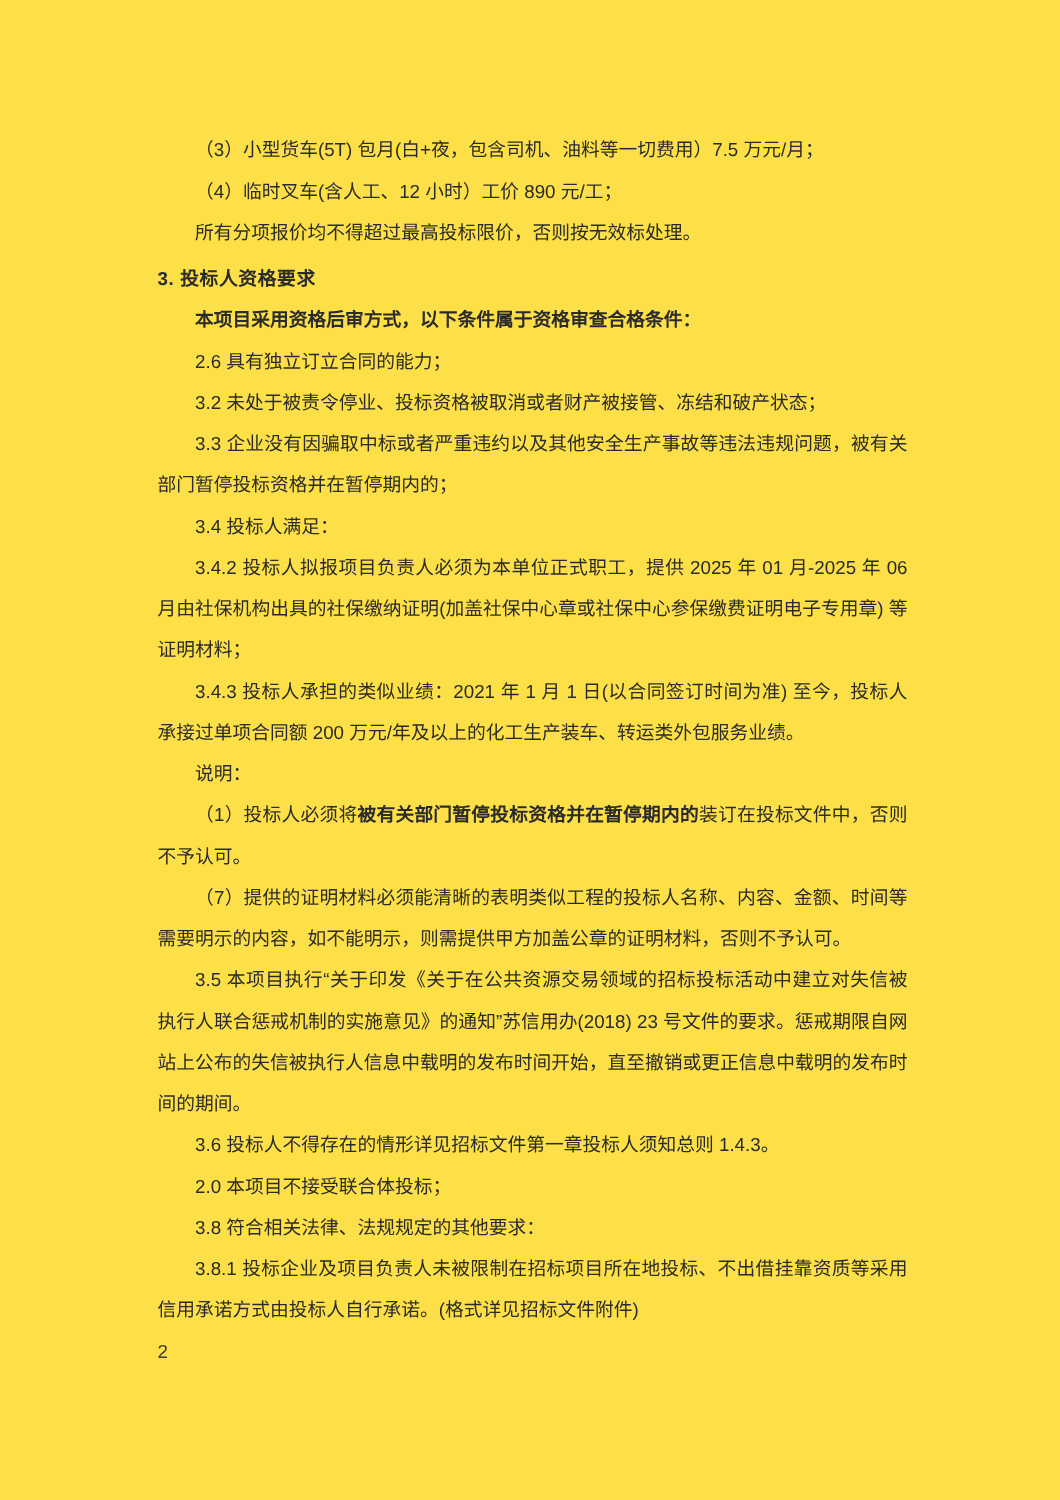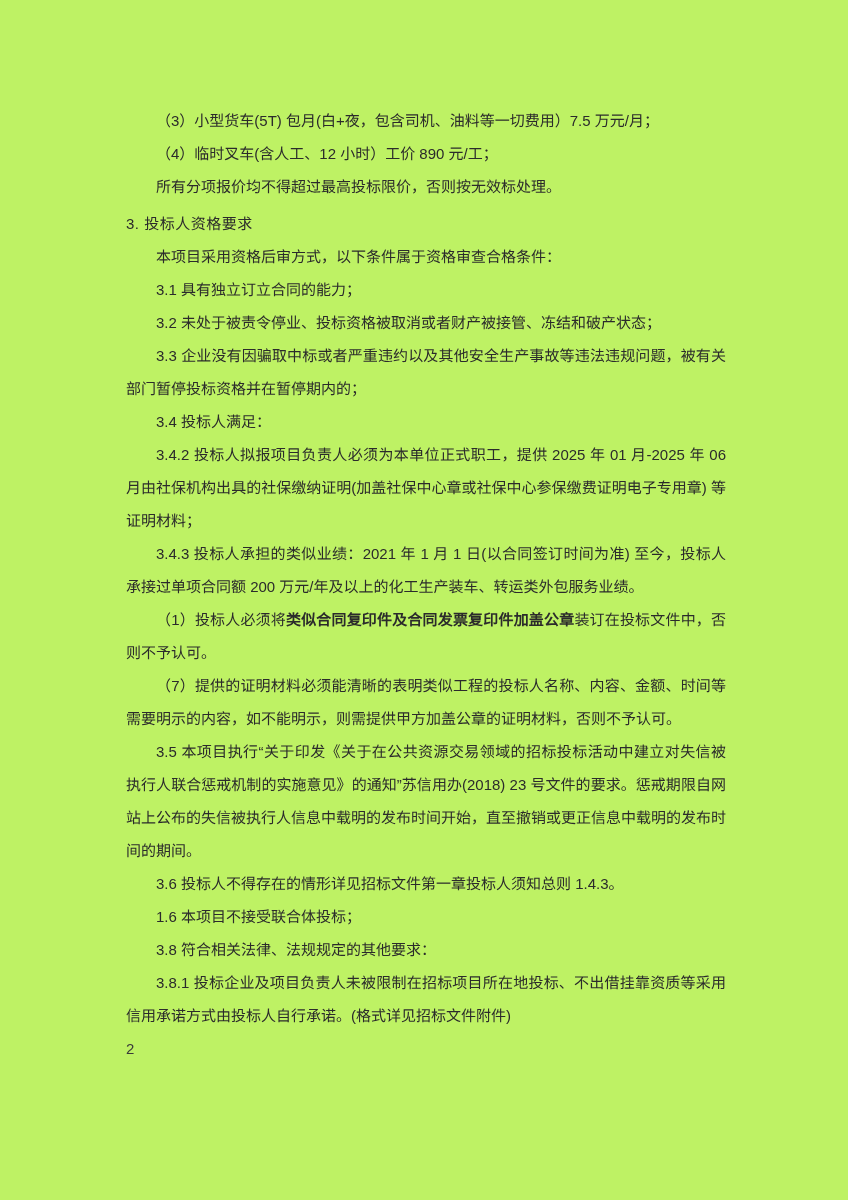--- a/index.html
+++ b/index.html
@@ -5,40 +5,40 @@
   html, body {
     margin: 0;
     padding: 0;
     background: #ffffff;
   }
   .page {
     position: relative;
     width: 848px;
     height: 1200px;
     margin: 0 auto;
-    background: #bef264;
+    background: #fde047;
     box-sizing: border-box;
     padding: 104px 122px 0 126px;
     color: #2b2b2b;
     font-family: "Liberation Sans", "DejaVu Sans", sans-serif;
     font-size: 15px;
     line-height: 33px;
     overflow: hidden;
   }
   .page p {
     margin: 0;
     text-align: justify;
   }
   .indent { text-indent: 2em; }
   .heading {
-    font-weight: 400;
+    font-weight: 700;
     margin-top: 4px !important;
     letter-spacing: 0.5px;
   }
-  .bold { font-weight: 400; }
+  .bold { font-weight: 700; }
   b { font-weight: 700; }
   .footer {
     margin-top: 12px;
     text-align: center;
     text-indent: 0;
     color: #3a3a3a;
   }
 </style>
 </head>
 <body>
@@ -49,43 +49,44 @@
 
   <p class="indent"><span>（4）临时叉车(含人工、12 小时）工价 890 元/工；</span></p>
 
 
   <p class="indent"><span>所有分项报价均不得超过最高投标限价，否则按无效标处理。</span></p>
 
   <p class="heading"><span>3. 投标人资格要求</span></p>
 
   <p class="indent bold"><span>本项目采用资格后审方式，以下条件属于资格审查合格条件：</span></p>
 
-  <p class="indent"><span>3.1 具有独立订立合同的能力；</span></p>
+  <p class="indent"><span>2.6 具有独立订立合同的能力；</span></p>
 
   <p class="indent"><span>3.2 未处于被责令停业、投标资格被取消或者财产被接管、冻结和破产状态；</span></p>
 
   <p class="indent"><span>3.3 企业没有因骗取中标或者严重违约以及其他安全生产事故等违法违规问题，被有关部门暂停投标资格并在暂停期内的；</span></p>
 
   <p class="indent"><span>3.4 投标人满足：</span></p>
 
 
   <p class="indent"><span>3.4.2 投标人拟报项目负责人必须为本单位正式职工，提供 2025 年 01 月-2025 年 06 月由社保机构出具的社保缴纳证明(加盖社保中心章或社保中心参保缴费证明电子专用章) 等证明材料；</span></p>
 
   <p class="indent"><span>3.4.3 投标人承担的类似业绩：2021 年 1 月 1 日(以合同签订时间为准) 至今，投标人承接过单项合同额 200 万元/年及以上的化工生产装车、转运类外包服务业绩。</span></p>
 
+  <p class="indent"><span>说明：</span></p>
 
-  <p class="indent"><span>（1）投标人必须将</span><b>类似合同复印件及合同发票复印件加盖公章</b><span>装订在投标文件中，否则不予认可。</span></p>
+  <p class="indent"><span>（1）投标人必须将</span><b>被有关部门暂停投标资格并在暂停期内的</b><span>装订在投标文件中，否则不予认可。</span></p>
 
   <p class="indent"><span>（7）提供的证明材料必须能清晰的表明类似工程的投标人名称、内容、金额、时间等需要明示的内容，如不能明示，则需提供甲方加盖公章的证明材料，否则不予认可。</span></p>
 
   <p class="indent"><span>3.5 本项目执行“关于印发《关于在公共资源交易领域的招标投标活动中建立对失信被执行人联合惩戒机制的实施意见》的通知”苏信用办(2018) 23 号文件的要求。惩戒期限自网站上公布的失信被执行人信息中载明的发布时间开始，直至撤销或更正信息中载明的发布时间的期间。</span></p>
 
   <p class="indent"><span>3.6 投标人不得存在的情形详见招标文件第一章投标人须知总则 1.4.3。</span></p>
 
-  <p class="indent"><span>1.6 本项目不接受联合体投标；</span></p>
+  <p class="indent"><span>2.0 本项目不接受联合体投标；</span></p>
 
   <p class="indent"><span>3.8 符合相关法律、法规规定的其他要求：</span></p>
 
   <p class="indent"><span>3.8.1 投标企业及项目负责人未被限制在招标项目所在地投标、不出借挂靠资质等采用信用承诺方式由投标人自行承诺。(格式详见招标文件附件)</span></p>
 
   <p class="footer"><span>2</span></p>
 
 </div>
 
 </body></html>

